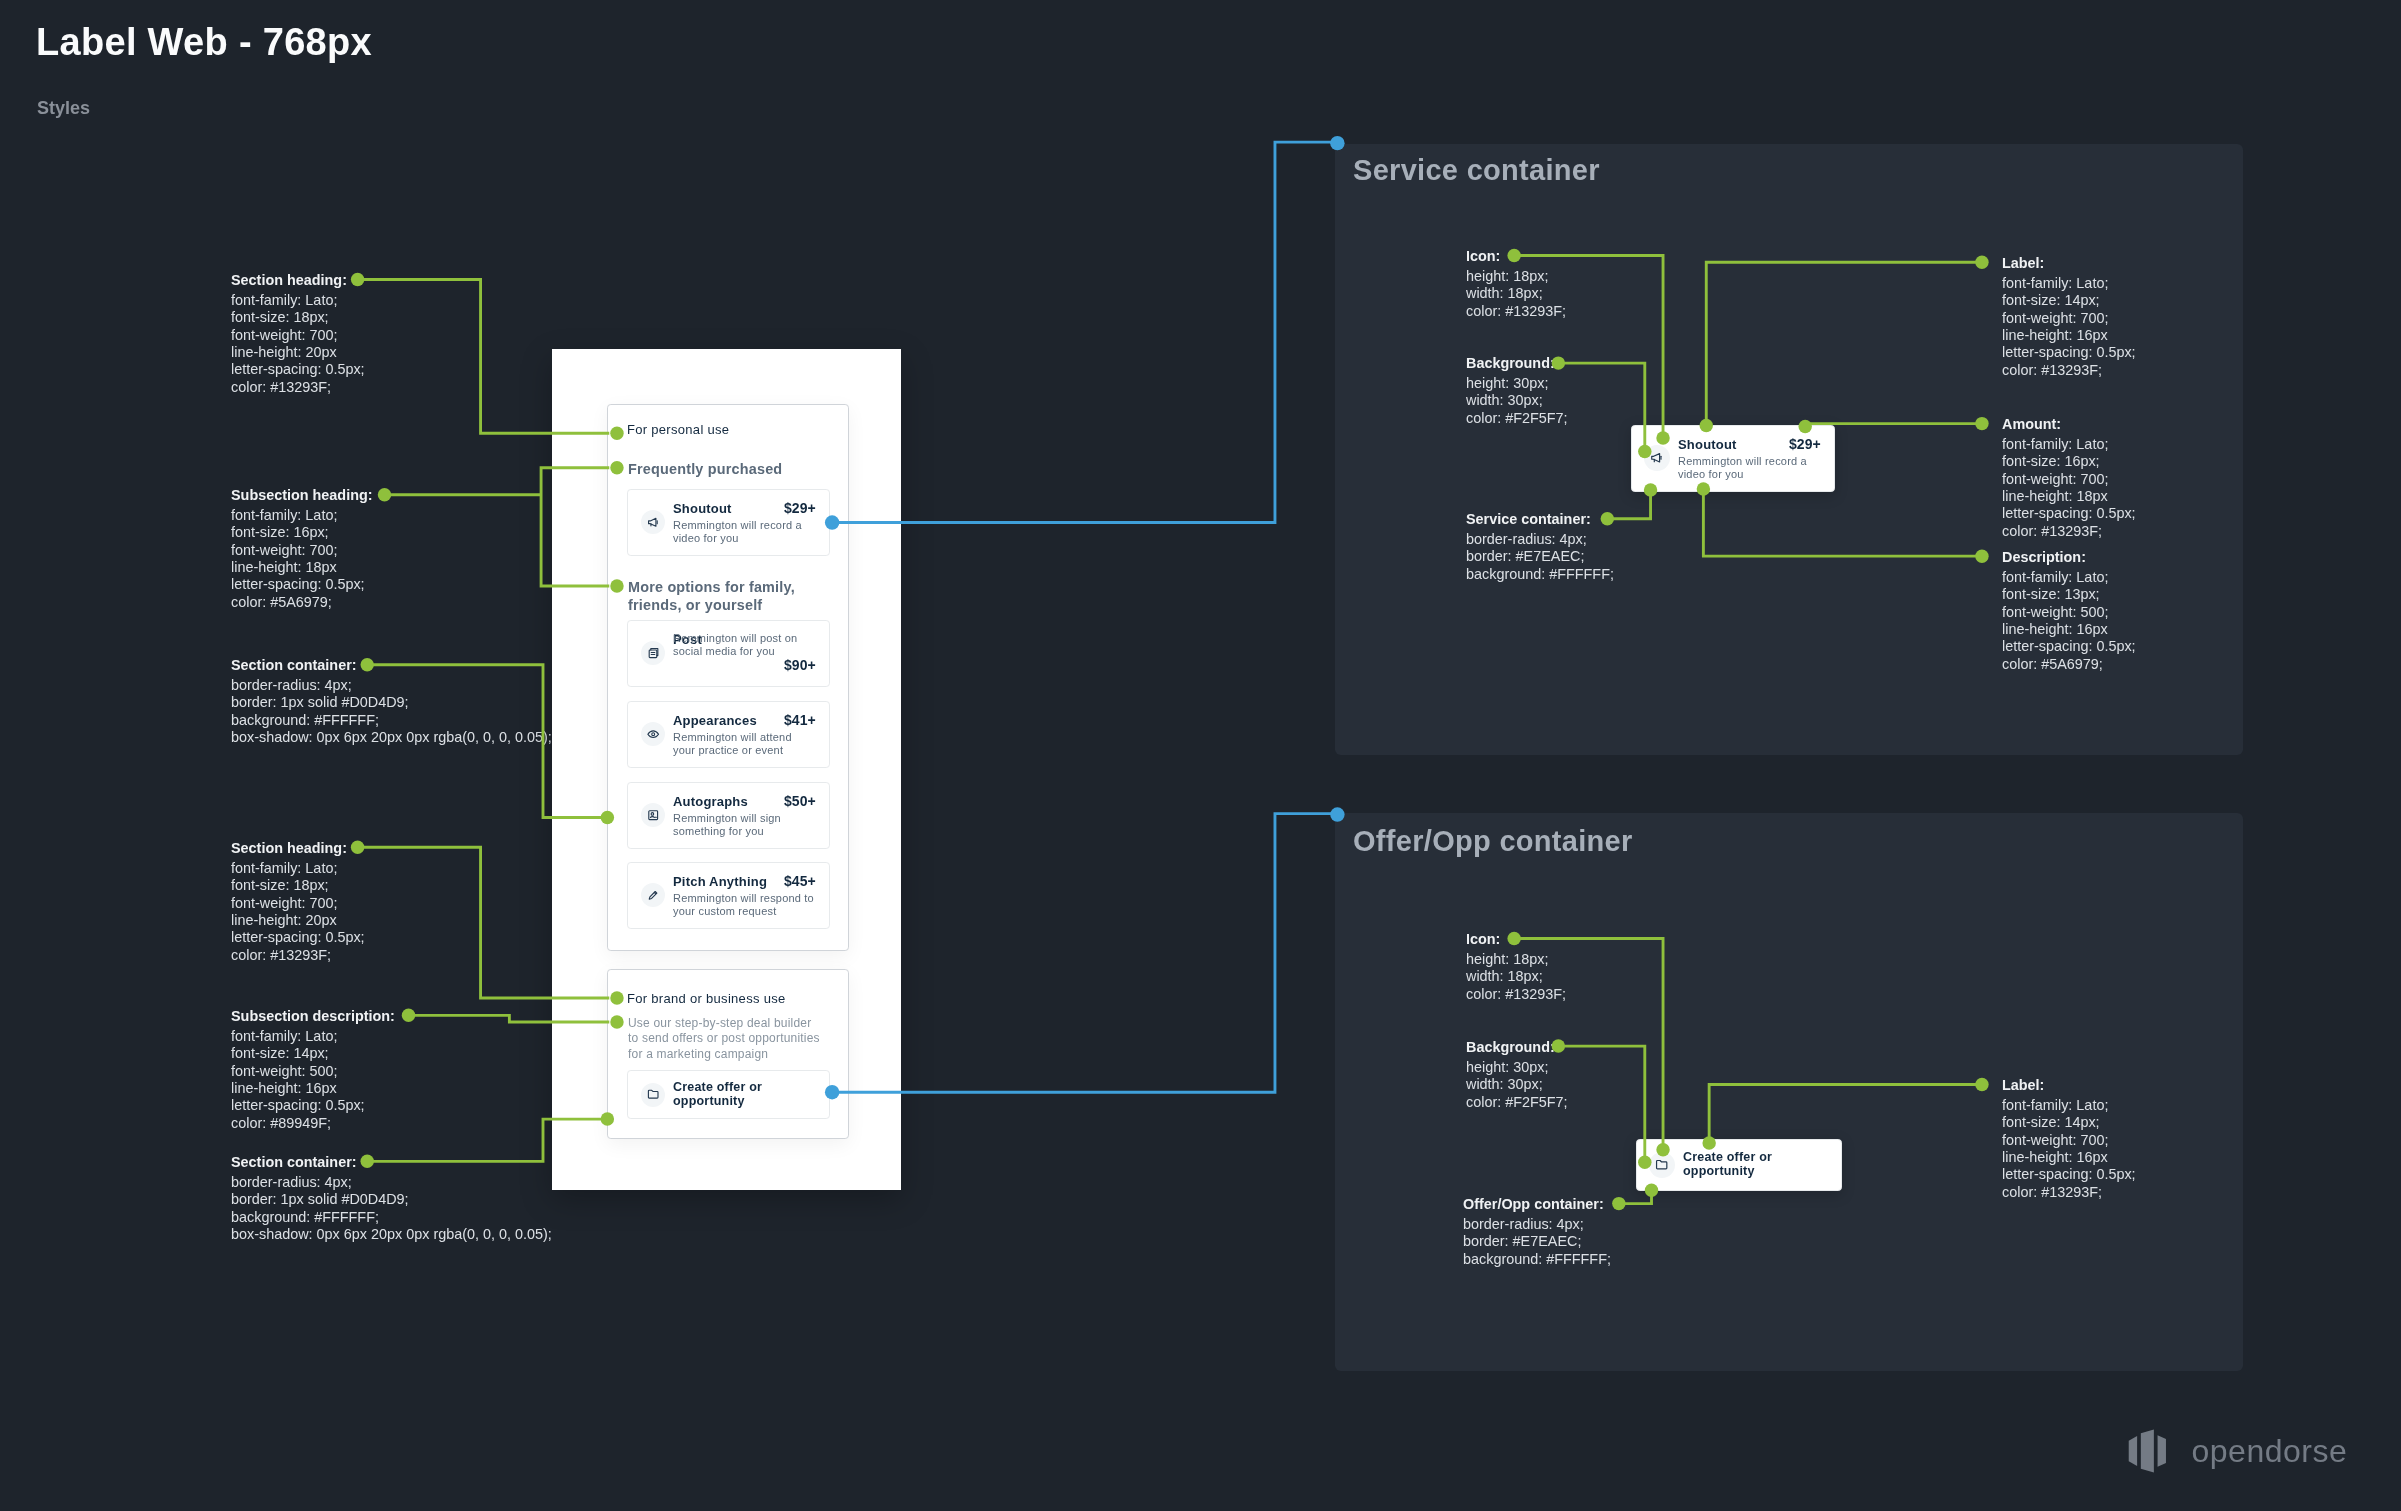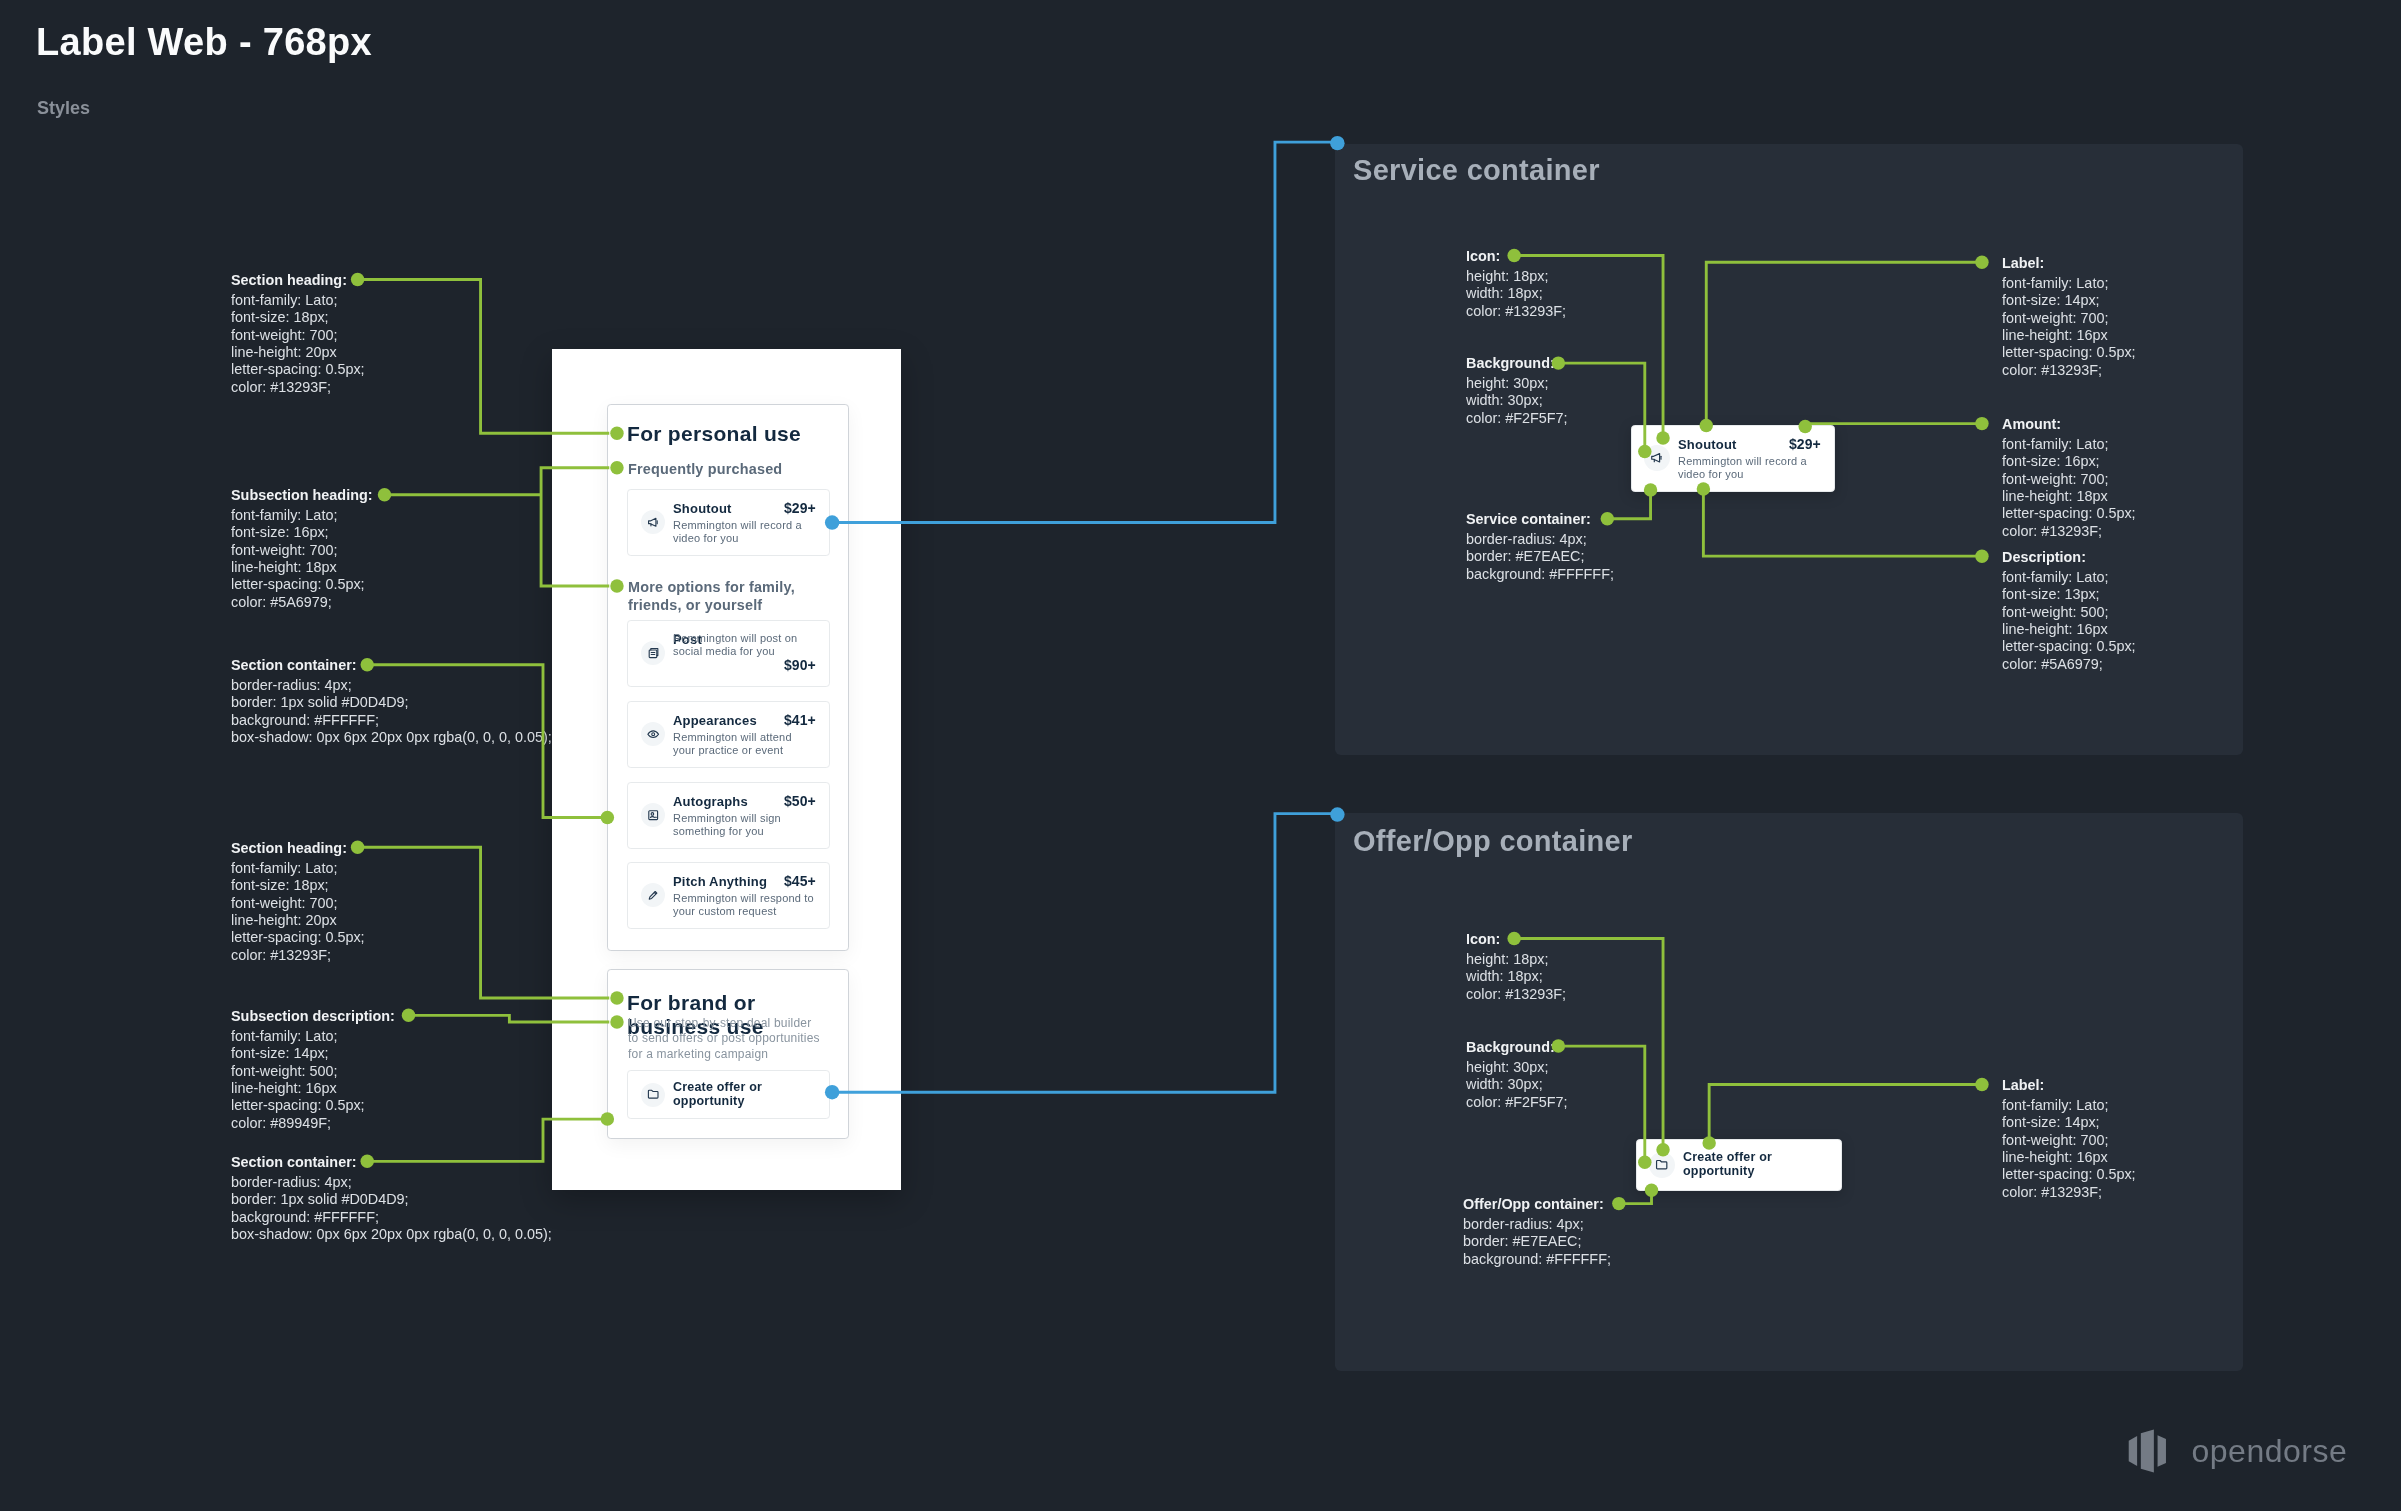--- a/index.html
+++ b/index.html
@@ -17,21 +17,21 @@
 
   
   .ann{line-height:17.3px;font-size:14.4px;}
   .ann-label{font-weight:700;color:#F0F2F4;margin-bottom:2.9px;}
   .ann-body{color:#DCE0E5;white-space:pre-line;}
 
   
   .mockup{background:#FFFFFF;box-shadow:0 9.6px 29px rgba(0,0,0,.25);}
   .section{position:absolute;background:#FFFFFF;border:1px solid #D0D4D9;border-radius:3.8px;
            box-shadow:0 5.8px 19px rgba(0,0,0,.05);}
-  .mk-h{font-size:21px;font-weight:700;color:#13293F;letter-spacing:0.3px;}
+  .mk-h{font-size:13px;font-weight:400;color:#13293F;letter-spacing:0.3px;}
   .mk-sub{font-size:14.4px;font-weight:700;color:#5A6979;letter-spacing:0.2px;}
   .mk-desc{font-size:12px;font-weight:500;color:#89949F;line-height:15.4px;letter-spacing:0.2px;}
 
   .svc-card{position:absolute;background:#FFFFFF;border:1px solid #E7EAEC;border-radius:3.8px;}
   .svc-inner{position:relative;width:100%;height:100%;}
   .icon-bubble{position:absolute;width:24px;height:24px;border-radius:50%;background:#F2F5F7;
                display:flex;align-items:center;justify-content:center;}
   .svc-name{position:absolute;font-size:13px;font-weight:700;color:#13293F;letter-spacing:0.2px;}
   .svc-price{position:absolute;font-size:14px;font-weight:700;color:#13293F;}
   .svc-desc{position:absolute;font-size:11px;font-weight:500;color:#5A6979;line-height:13.4px;letter-spacing:0.2px;}

